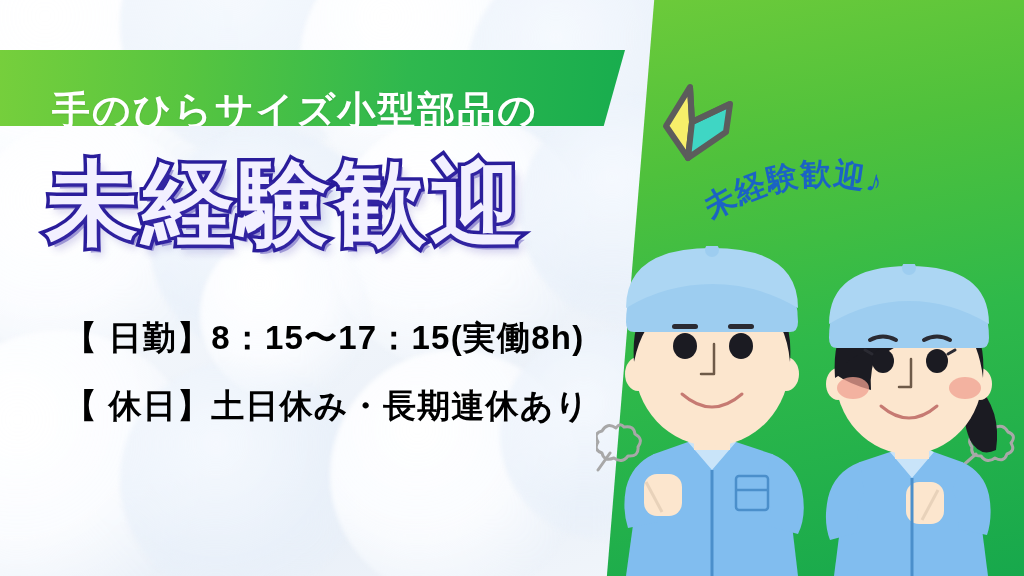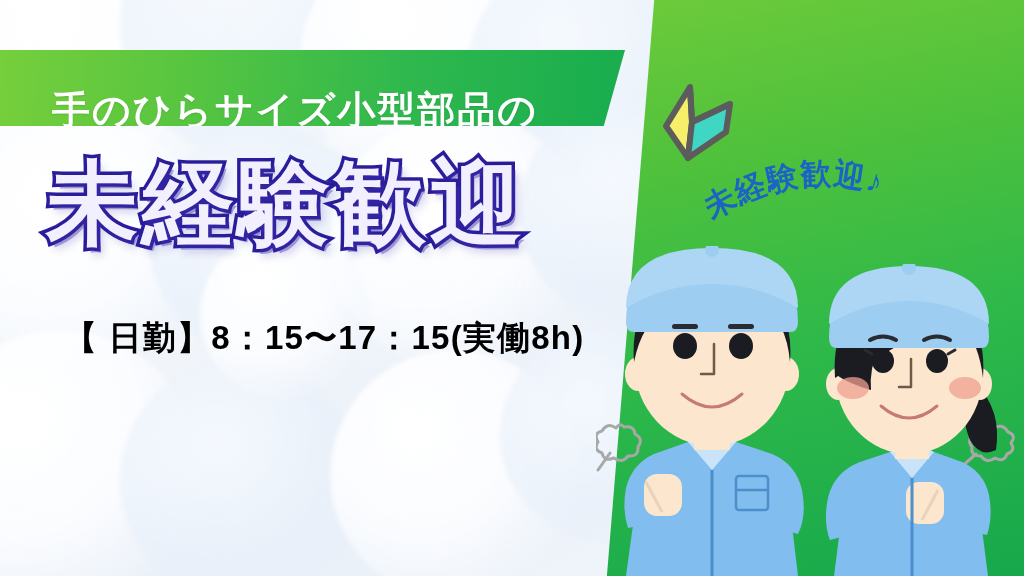--- a/index.html
+++ b/index.html
@@ -177,20 +177,21 @@
 
   <div class="ribbon">
     <div class="ribbon-text">手のひらサイズ小型部品の</div>
   </div>
 
   <div class="title-wrap">
     <div class="title-text">未経験歓迎</div>
   </div>
 
   <div class="info-line l1">【 日勤】8：15〜17：15(実働8h)</div>
+  <div class="info-line l2">【 休日】土日休み・長期連休あり</div>
 
 
   <svg class="leaf-mark" viewBox="0 0 90 82">
     <path d="M38 5 L14 44 L36 76 L40 40 Z" fill="#F7EF6A" stroke="#5C5C5C" stroke-width="6" stroke-linejoin="round"></path>
     <path d="M40 40 L36 76 L74 50 L78 22 Z" fill="#3FD6C4" stroke="#5C5C5C" stroke-width="6" stroke-linejoin="round"></path>
     <path d="M38 5 L40 40 L78 22" fill="none" stroke="#5C5C5C" stroke-width="6" stroke-linejoin="round"></path>
   </svg>
 
   <svg class="welcome-arc" viewBox="0 0 235 100">
     <defs>

